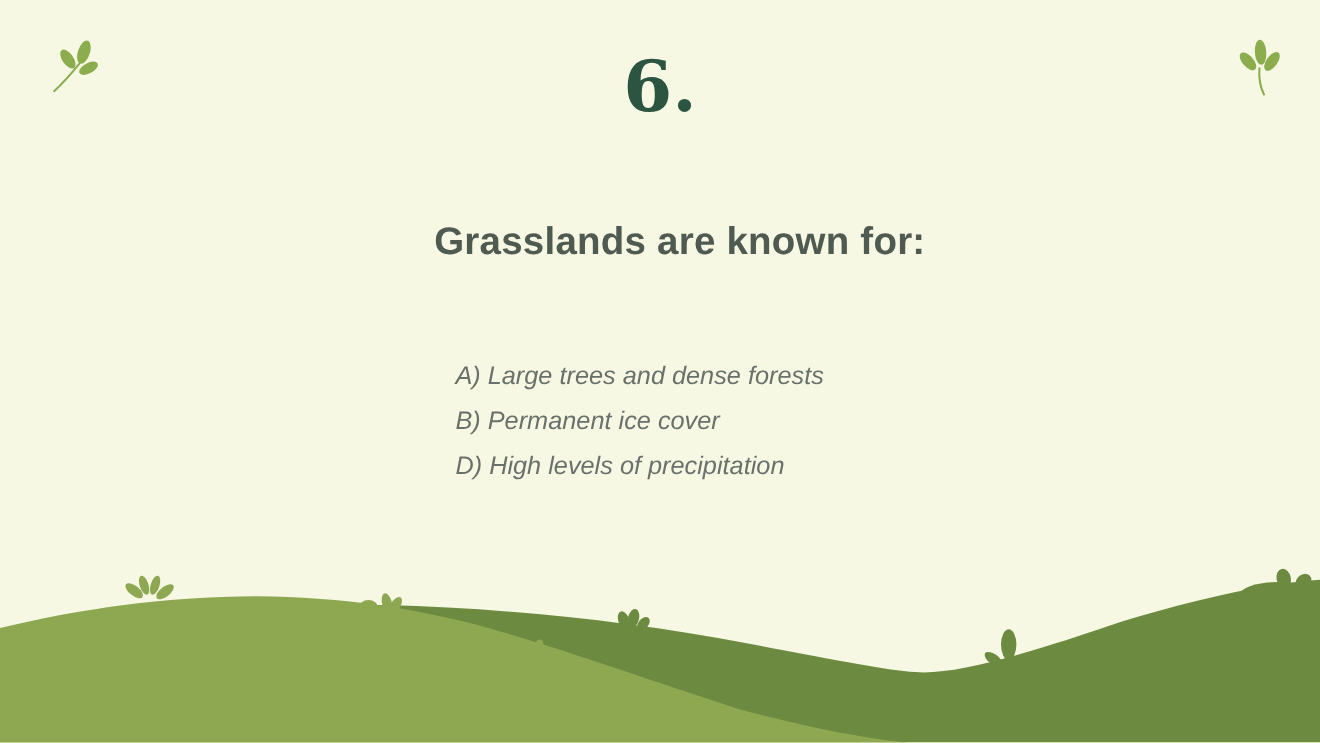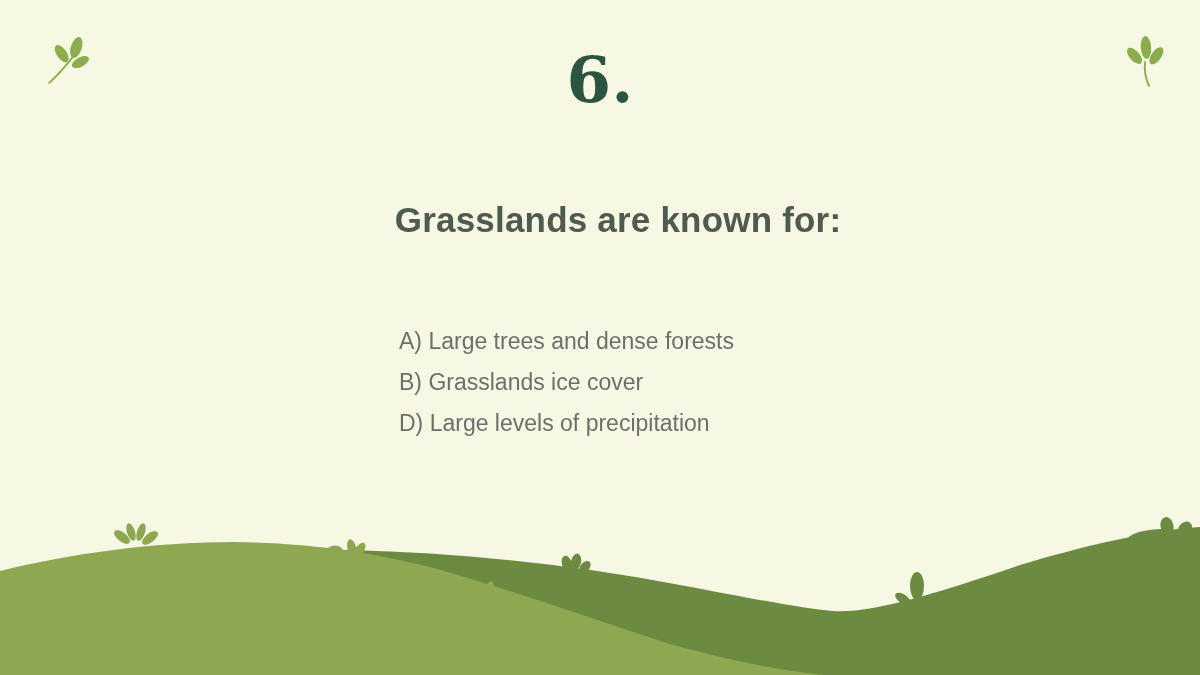--- a/index.html
+++ b/index.html
@@ -36,24 +36,25 @@
     text-align:center;
     font-weight:bold;
     font-size:35px;
     line-height:40px;
     color:var(--heading-text);
     letter-spacing:0.2px;
     padding-left:36px;
   }
   .options{
     position:absolute;
-    top:321px;left:399px;
+    top:321px;left:414px;
     font-size:23px;
     line-height:41px;
     color:var(--option-text);
+    font-style:italic;
   }
   .decor-svg{position:absolute;pointer-events:none;}
   #hills{left:0;top:0;width:1200px;height:675px;}
   #leaf-left{left:44px;top:36px;width:50px;height:50px;}
   #leaf-right{left:1122px;top:34px;width:50px;height:54px;}
 </style>
 </head>
 <body>
 
 <div id="slide">
@@ -130,17 +131,17 @@
     <ellipse cx="23" cy="13" rx="5" ry="11" fill="var(--leaf)" transform="rotate(-4 23 13)"></ellipse>
     <ellipse cx="33" cy="21" rx="4.8" ry="9.5" fill="var(--leaf)" transform="rotate(36 33 21)"></ellipse>
   </svg>
 
   <div class="qnum">6.</div>
 
   <h1 class="question">Grasslands are known for:</h1>
 
   <div class="options">
     <div class="option">A) Large trees and dense forests</div>
-    <div class="option">B) Grasslands ice cover</div>
-    <div class="option">D) Large levels of precipitation</div>
+    <div class="option">B) Permanent ice cover</div>
+    <div class="option">D) High levels of precipitation</div>
   </div>
 
 </div>
 
 </body></html>

